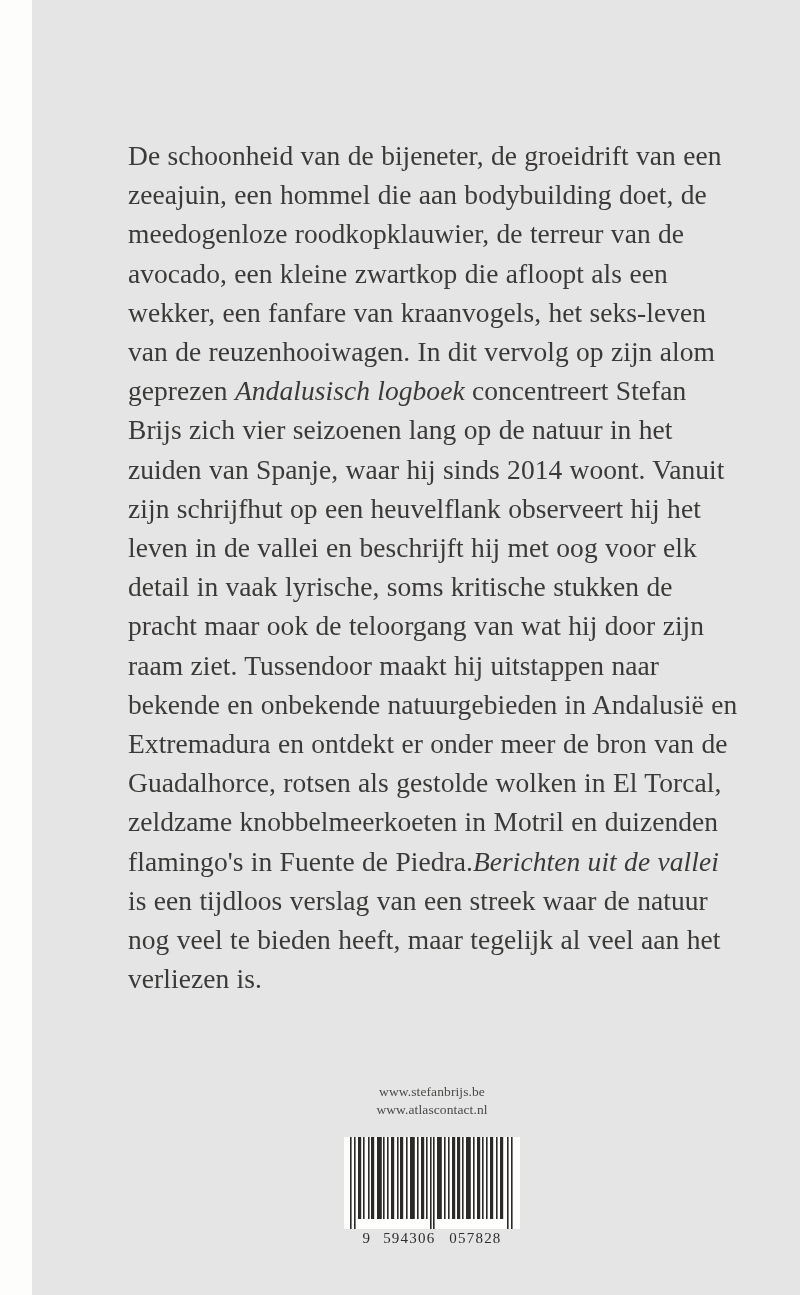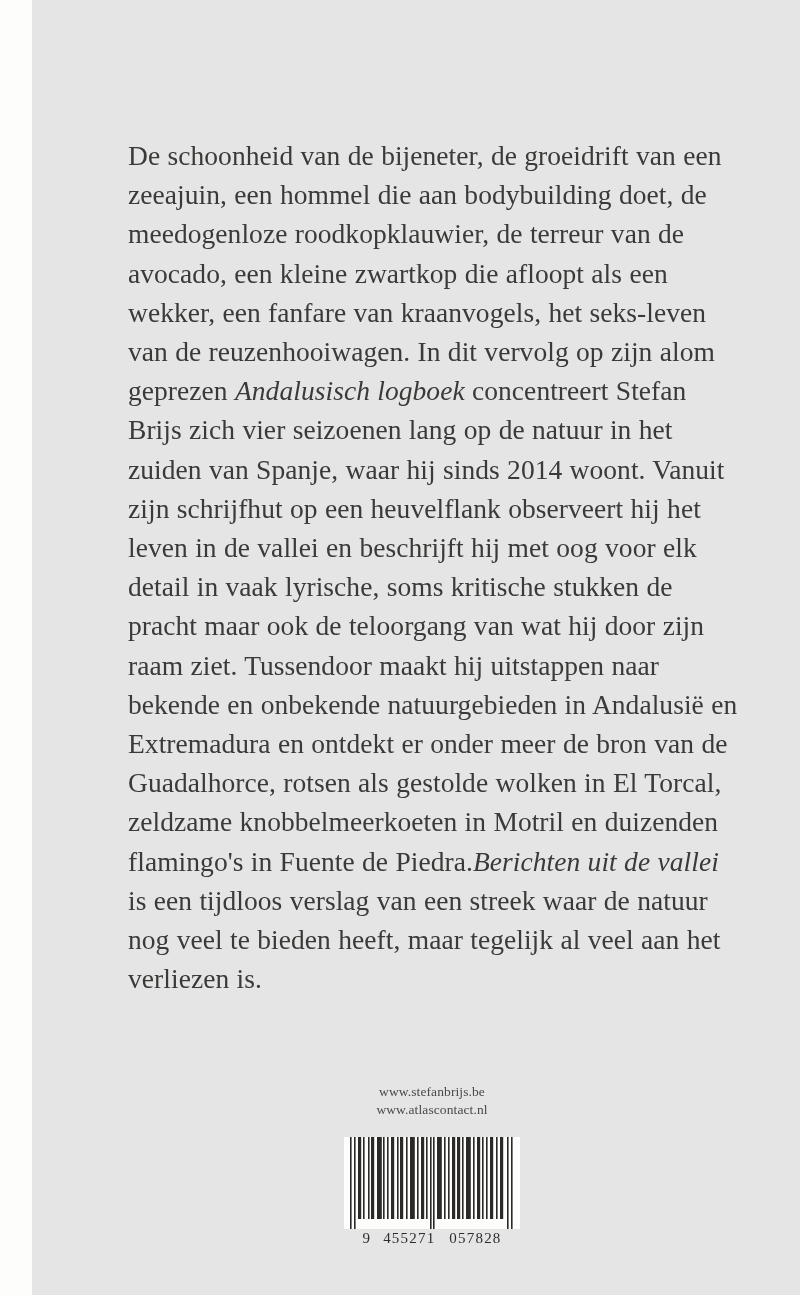--- a/index.html
+++ b/index.html
@@ -148,17 +148,17 @@
         <rect x="142" y="0" width="1.6" height="82"></rect>
         <rect x="146" y="0" width="3.2" height="82"></rect>
         <rect x="152" y="0" width="1.6" height="82"></rect>
         <rect x="156" y="0" width="3.2" height="82"></rect>
 
         <rect x="163" y="0" width="1.6" height="92"></rect>
         <rect x="167" y="0" width="1.6" height="92"></rect>
       </g>
     </svg>
     <div class="barcode-digits">
-      <span class="grp g1">9</span><span class="grp g2">455271</span><span class="grp g3">057828</span>
+      <span class="grp g1">9</span><span class="grp g2">594306</span><span class="grp g3">057828</span>
     </div>
   </div>
 
 </div>
 
 </body></html>

